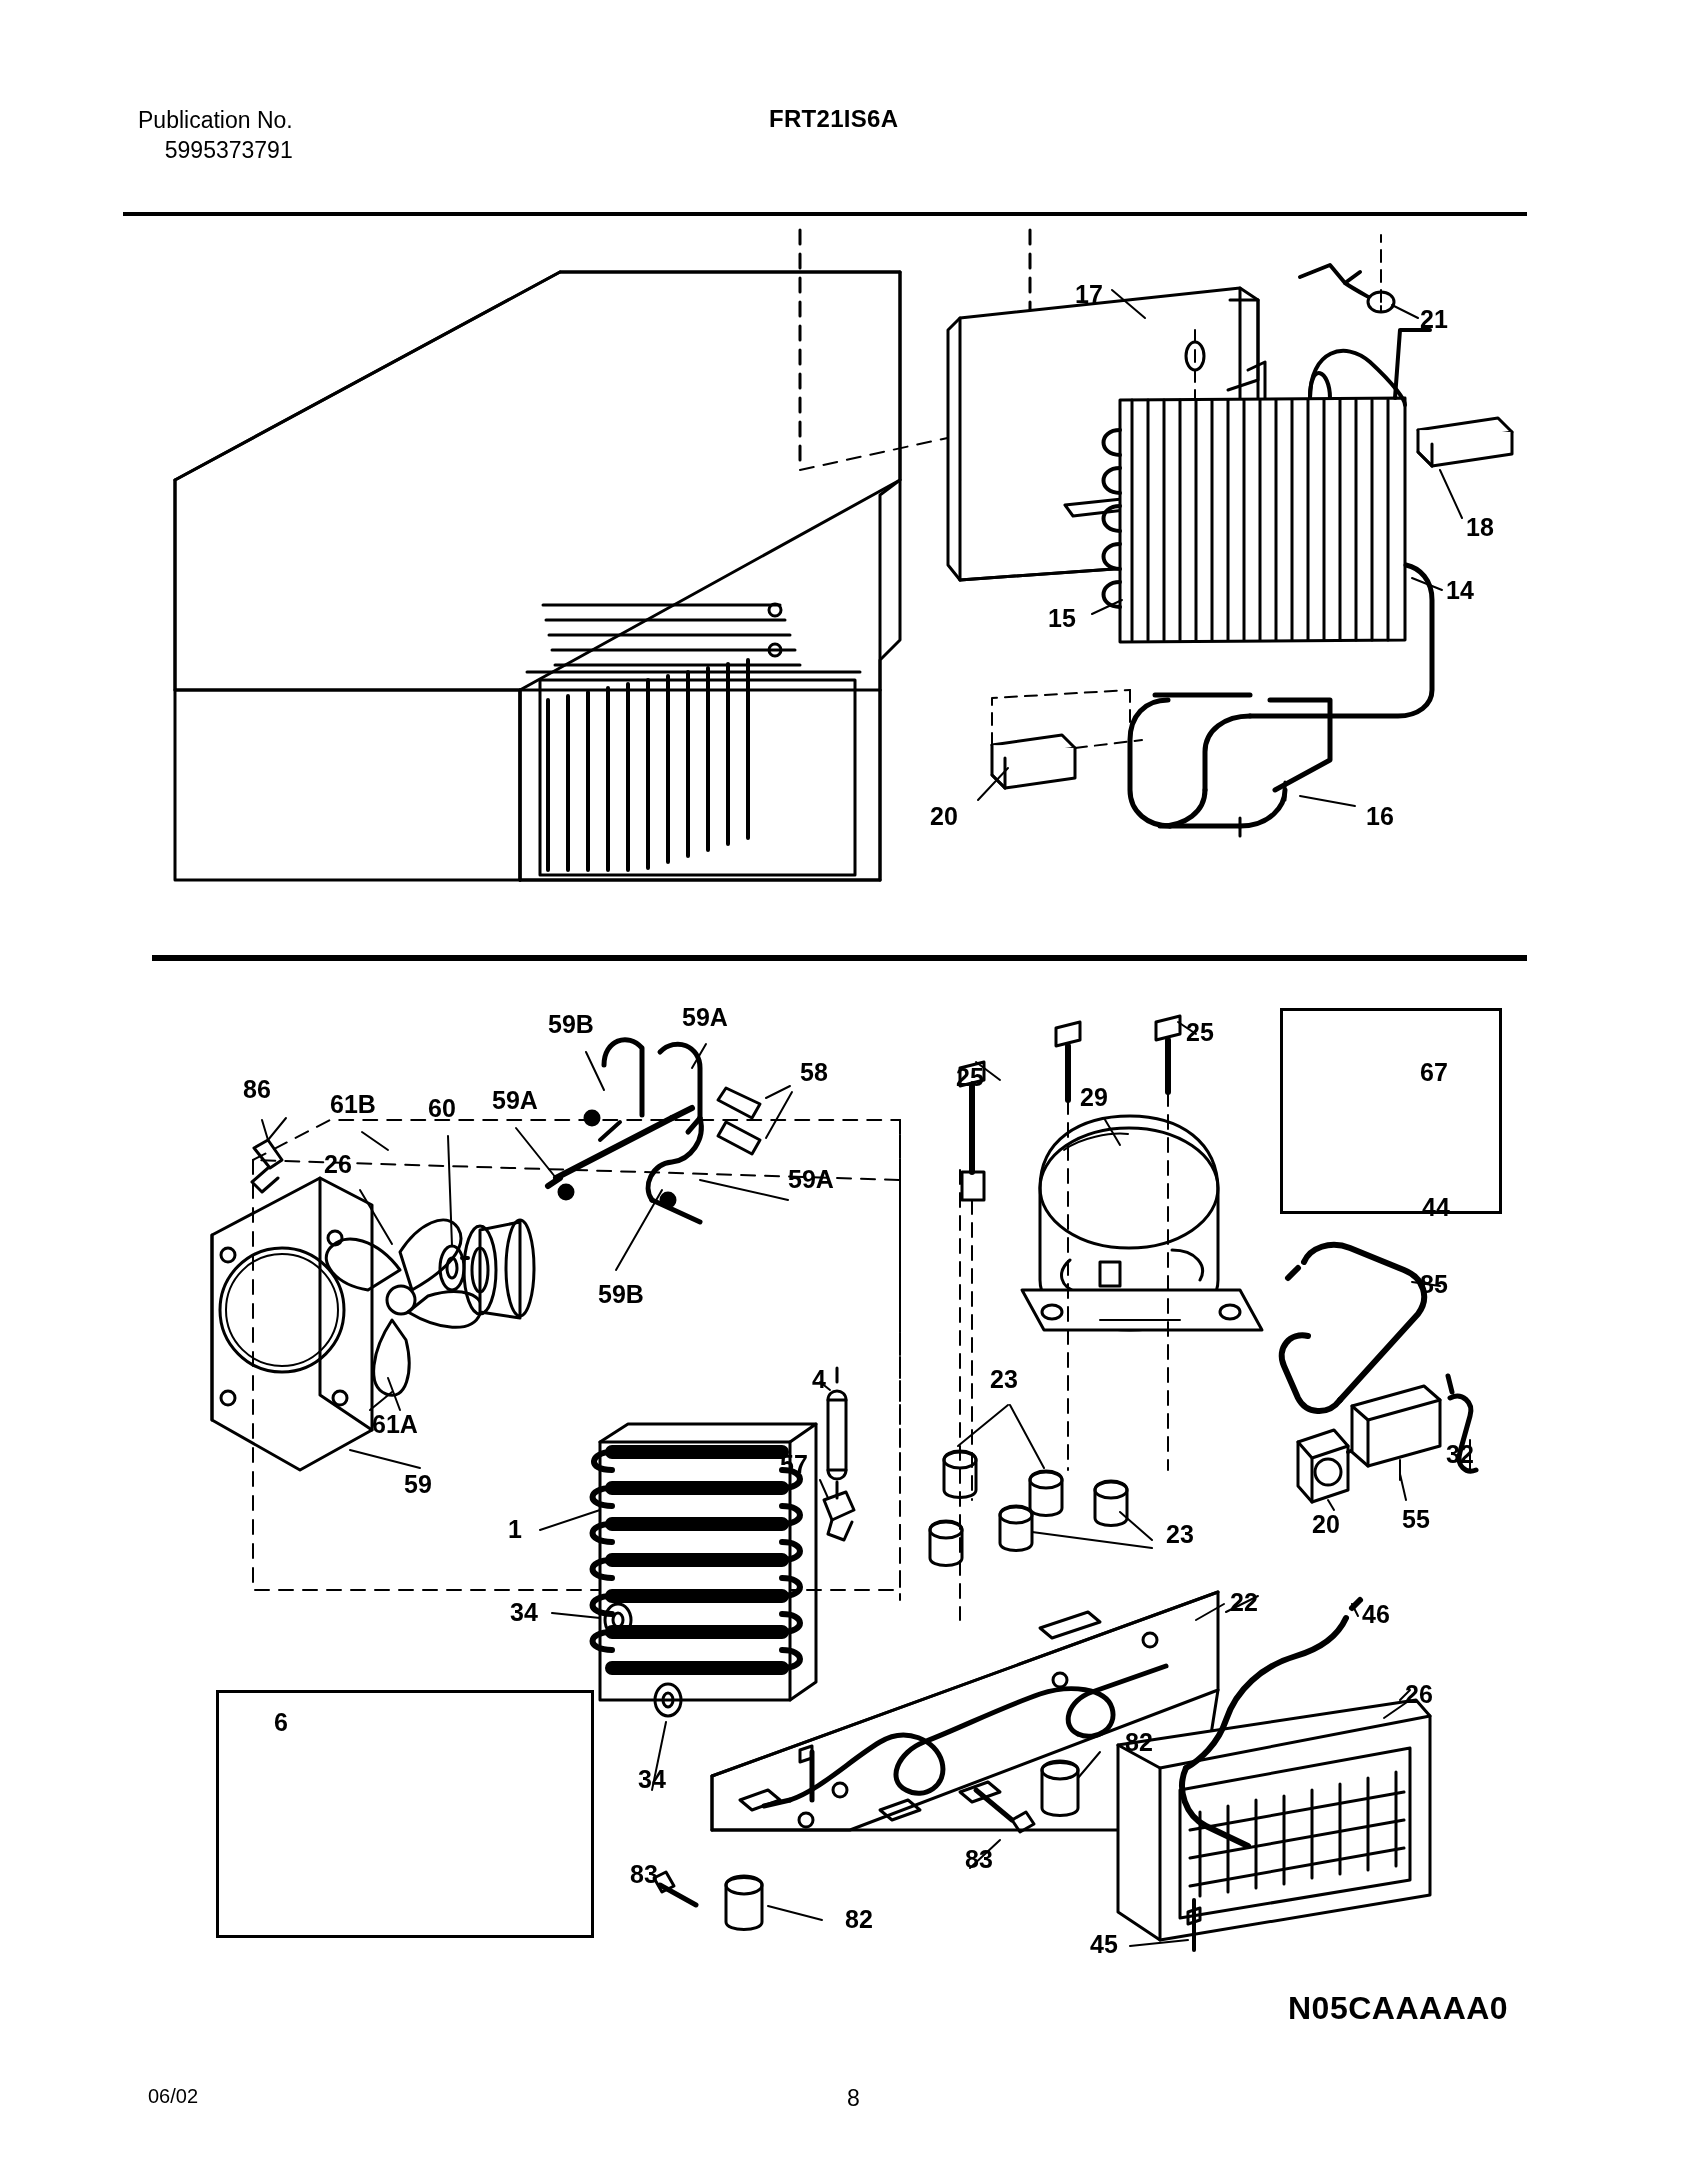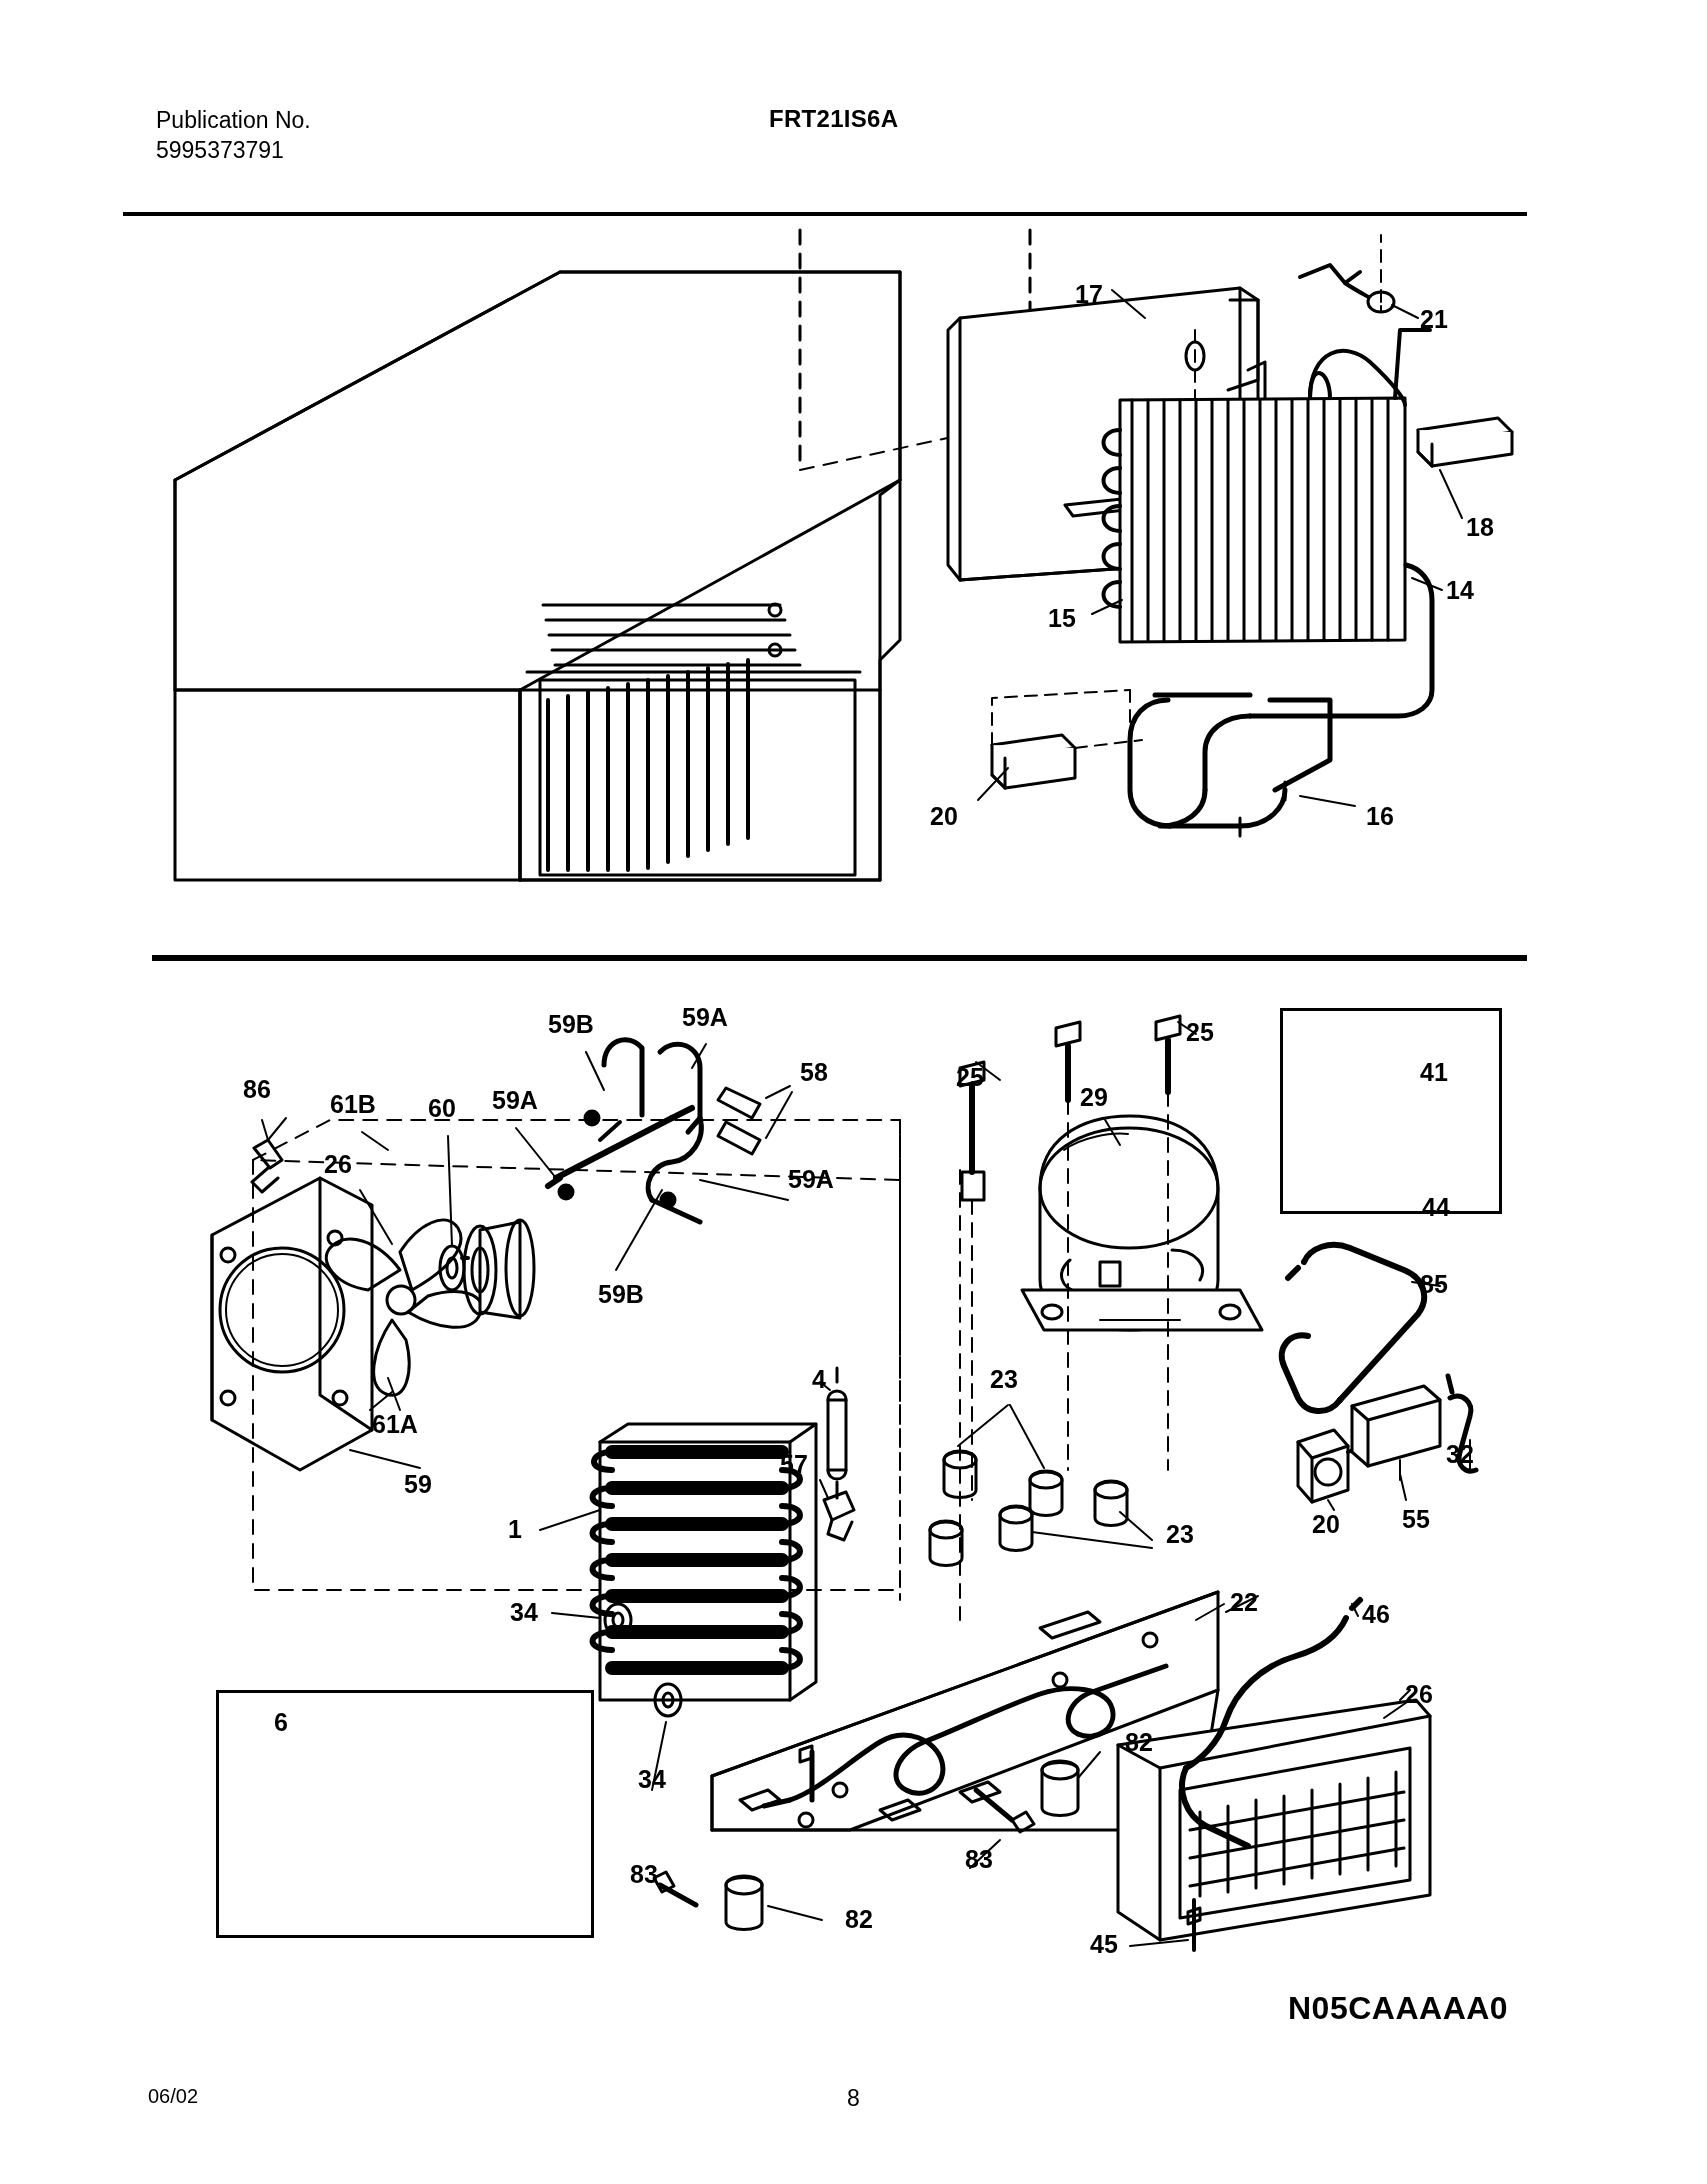--- a/index.html
+++ b/index.html
@@ -7,21 +7,21 @@
     width:1707px;height:2184px;
     background:#ffffff;
     font-family:"Liberation Sans", sans-serif;
     color:#000;
     position:relative;
     overflow:hidden;
   }
   .page{position:absolute;left:0;top:0;width:1707px;height:2184px;}
 
   
-  .pub-block{position:absolute;left:156px;top:105px;font-size:23px;line-height:30px;font-weight:400;}
+  .pub-block{position:absolute;left:138px;top:105px;font-size:23px;line-height:30px;font-weight:400;text-align:right;}
   .model-no{position:absolute;left:762px;top:105px;font-size:24px;font-weight:700;letter-spacing:.3px;margin-left:7px;}
   .section-title{position:absolute;left:0;top:180px;width:1707px;text-align:center;font-size:24px;font-weight:700;letter-spacing:1px;}
   .rule-top{position:absolute;left:123px;top:212px;width:1404px;height:4px;background:#000;}
   .rule-mid{position:absolute;left:152px;top:955px;width:1375px;height:6px;background:#000;}
 
   
   .footer-date{position:absolute;left:148px;top:2085px;font-size:20px;}
   .footer-page{position:absolute;left:0;top:2085px;width:1707px;text-align:center;font-size:23px;}
   .code-label{position:absolute;left:1288px;top:1990px;font-size:32px;font-weight:700;letter-spacing:.5px;}
 
@@ -421,21 +421,21 @@
   <div class="cal" style="left:548px;top:1010px">59B</div>
   <div class="cal" style="left:682px;top:1003px">59A</div>
   <div class="cal" style="left:800px;top:1058px">58</div>
   <div class="cal" style="left:1186px;top:1018px">25</div>
   <div class="cal" style="left:956px;top:1063px">25</div>
   <div class="cal" style="left:1080px;top:1083px">29</div>
   <div class="cal" style="left:243px;top:1075px">86</div>
   <div class="cal" style="left:330px;top:1090px">61B</div>
   <div class="cal" style="left:428px;top:1094px">60</div>
   <div class="cal" style="left:492px;top:1086px">59A</div>
-  <div class="cal" style="left:1420px;top:1058px">41</div>
+  <div class="cal" style="left:1420px;top:1058px">67</div>
   <div class="cal" style="left:324px;top:1150px">26</div>
   <div class="cal" style="left:788px;top:1165px">59A</div>
   <div class="cal" style="left:1422px;top:1193px">44</div>
   <div class="cal" style="left:598px;top:1280px">59B</div>
   <div class="cal" style="left:1420px;top:1270px">85</div>
   <div class="cal" style="left:372px;top:1410px">61A</div>
   <div class="cal" style="left:812px;top:1365px">4</div>
   <div class="cal" style="left:990px;top:1365px">23</div>
   <div class="cal" style="left:404px;top:1470px">59</div>
   <div class="cal" style="left:780px;top:1450px">57</div>

